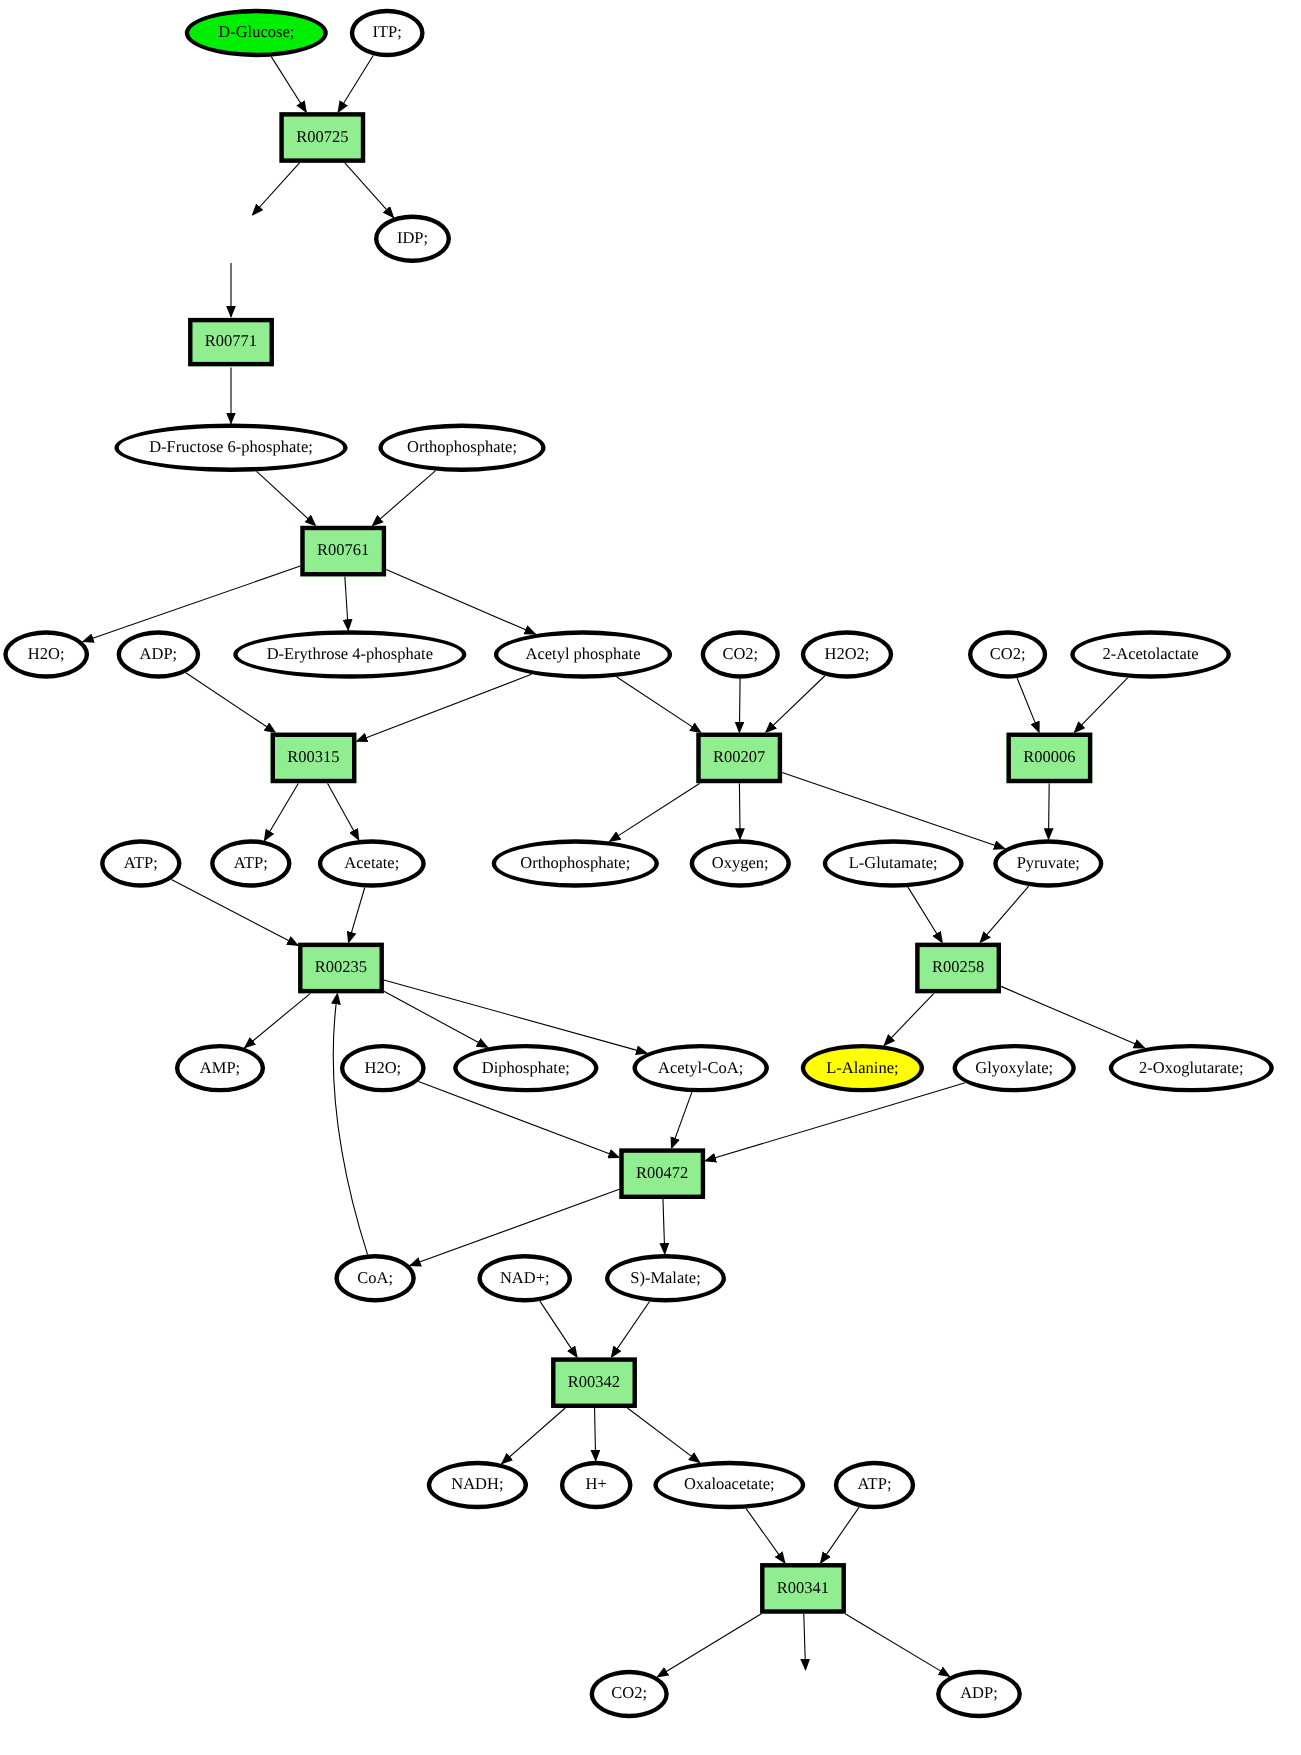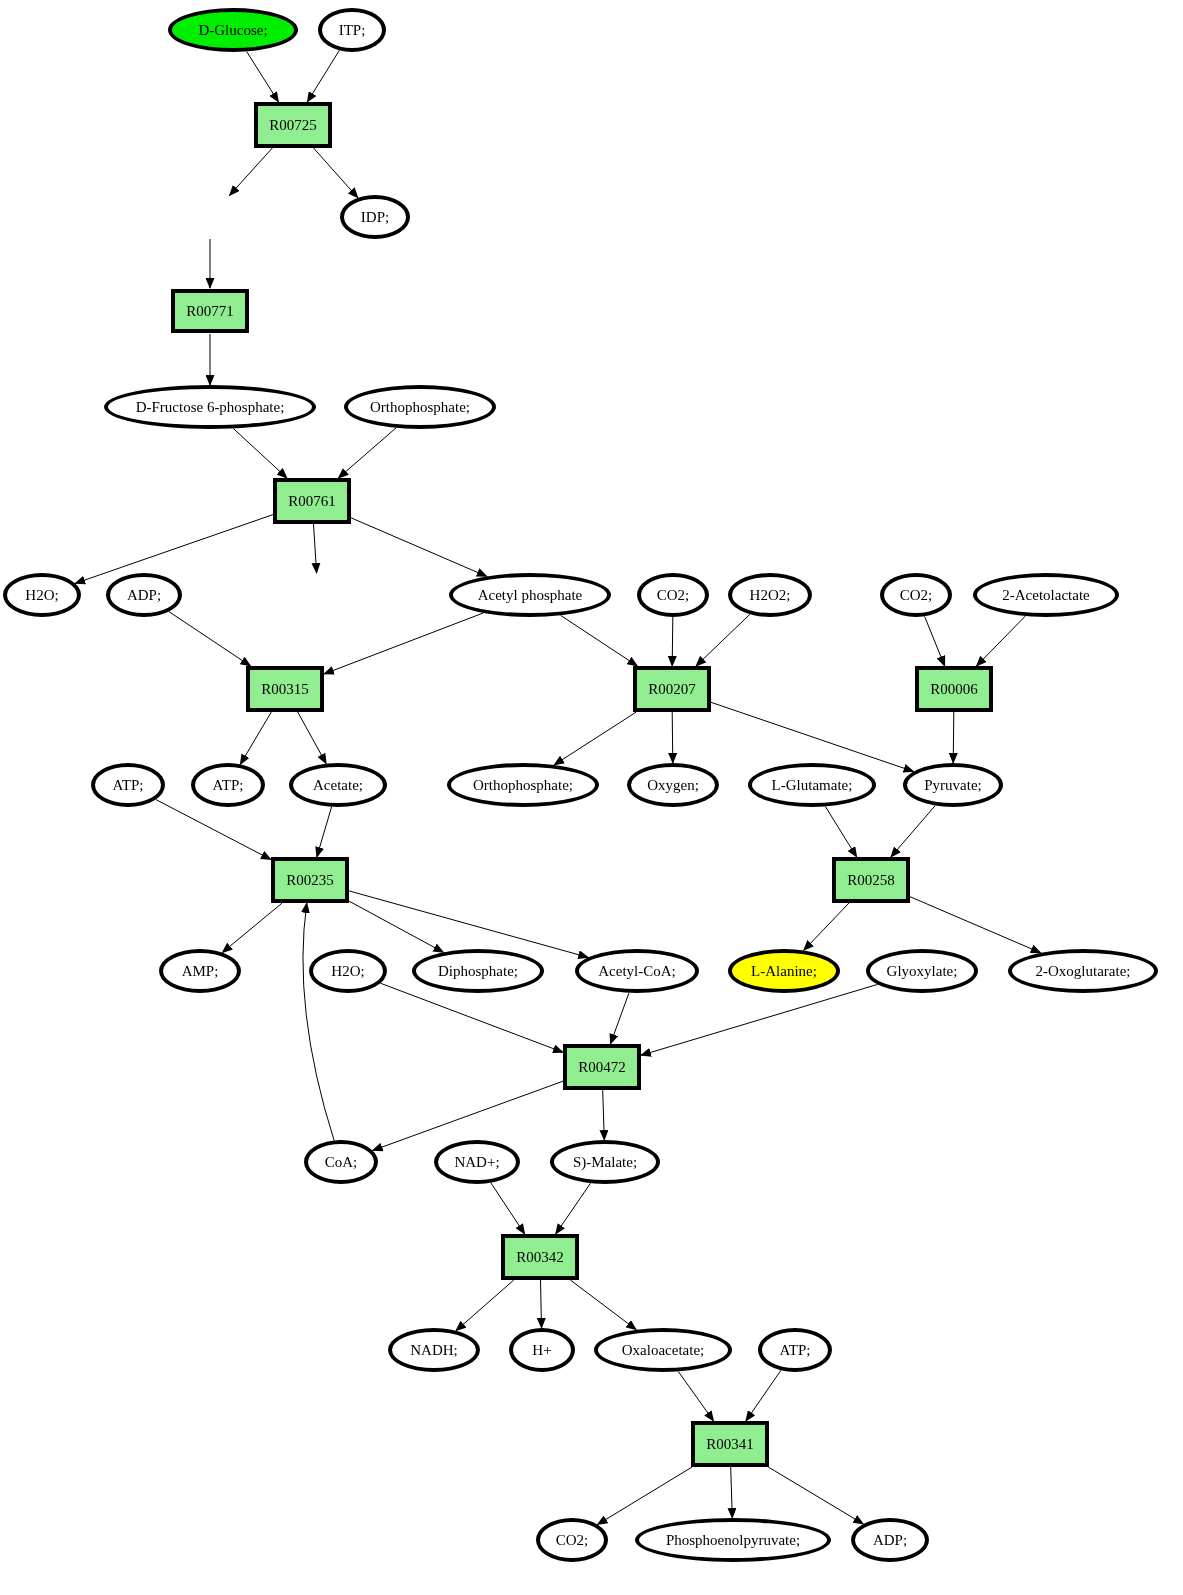--- a/index.html
+++ b/index.html
@@ -102,20 +102,21 @@
       <div class="node ellipse" style="left: 233px; top: 30px; width: 130px; height: 44px; background: rgb(0, 238, 0);">D-Glucose;</div>
       <div class="node ellipse" style="left: 352px; top: 30px; width: 68px; height: 44px; background: rgb(255, 255, 255);">ITP;</div>
       <div class="node box" style="left: 293px; top: 125px; width: 78px; height: 46px; background: rgb(144, 238, 144);">R00725</div>
       <div class="node ellipse" style="left: 375px; top: 217px; width: 70px; height: 44px; background: rgb(255, 255, 255);">IDP;</div>
       <div class="node box" style="left: 210px; top: 311px; width: 78px; height: 44px; background: rgb(144, 238, 144);">R00771</div>
       <div class="node ellipse" style="left: 210px; top: 407px; width: 212px; height: 44px; background: rgb(255, 255, 255);">D-Fructose 6-phosphate;</div>
       <div class="node ellipse" style="left: 420px; top: 407px; width: 152px; height: 44px; background: rgb(255, 255, 255);">Orthophosphate;</div>
       <div class="node box" style="left: 312px; top: 501px; width: 78px; height: 46px; background: rgb(144, 238, 144);">R00761</div>
       <div class="node ellipse" style="left: 42px; top: 595px; width: 78px; height: 44px; background: rgb(255, 255, 255);">H2O;</div>
       <div class="node ellipse" style="left: 144px; top: 595px; width: 76px; height: 44px; background: rgb(255, 255, 255);">ADP;</div>
+      <div class="node ellipse" style="left: 318px; top: 595px; width: 212px; height: 44px; background: rgb(255, 255, 255);">D-Erythrose 4-phosphate</div>
       <div class="node ellipse" style="left: 530px; top: 595px; width: 162px; height: 44px; background: rgb(255, 255, 255);">Acetyl phosphate</div>
       <div class="node ellipse" style="left: 673px; top: 595px; width: 72px; height: 44px; background: rgb(255, 255, 255);">CO2;</div>
       <div class="node ellipse" style="left: 770px; top: 595px; width: 84px; height: 44px; background: rgb(255, 255, 255);">H2O2;</div>
       <div class="node ellipse" style="left: 916px; top: 595px; width: 72px; height: 44px; background: rgb(255, 255, 255);">CO2;</div>
       <div class="node ellipse" style="left: 1046px; top: 595px; width: 146px; height: 44px; background: rgb(255, 255, 255);">2-Acetolactate</div>
       <div class="node box" style="left: 285px; top: 689px; width: 78px; height: 46px; background: rgb(144, 238, 144);">R00315</div>
       <div class="node box" style="left: 672px; top: 689px; width: 78px; height: 46px; background: rgb(144, 238, 144);">R00207</div>
       <div class="node box" style="left: 954px; top: 689px; width: 78px; height: 46px; background: rgb(144, 238, 144);">R00006</div>
       <div class="node ellipse" style="left: 128px; top: 785px; width: 74px; height: 44px; background: rgb(255, 255, 255);">ATP;</div>
       <div class="node ellipse" style="left: 228px; top: 785px; width: 74px; height: 44px; background: rgb(255, 255, 255);">ATP;</div>
@@ -137,16 +138,15 @@
       <div class="node ellipse" style="left: 341px; top: 1162px; width: 74px; height: 44px; background: rgb(255, 255, 255);">CoA;</div>
       <div class="node ellipse" style="left: 477px; top: 1162px; width: 86px; height: 44px; background: rgb(255, 255, 255);">NAD+;</div>
       <div class="node ellipse" style="left: 605px; top: 1162px; width: 110px; height: 44px; background: rgb(255, 255, 255);">S)-Malate;</div>
       <div class="node box" style="left: 540px; top: 1257px; width: 78px; height: 46px; background: rgb(144, 238, 144);">R00342</div>
       <div class="node ellipse" style="left: 434px; top: 1350px; width: 92px; height: 44px; background: rgb(255, 255, 255);">NADH;</div>
       <div class="node ellipse" style="left: 542px; top: 1350px; width: 66px; height: 44px; background: rgb(255, 255, 255);">H+</div>
       <div class="node ellipse" style="left: 663px; top: 1350px; width: 138px; height: 44px; background: rgb(255, 255, 255);">Oxaloacetate;</div>
       <div class="node ellipse" style="left: 795px; top: 1350px; width: 74px; height: 44px; background: rgb(255, 255, 255);">ATP;</div>
       <div class="node box" style="left: 730px; top: 1444px; width: 78px; height: 46px; background: rgb(144, 238, 144);">R00341</div>
       <div class="node ellipse" style="left: 572px; top: 1540px; width: 72px; height: 44px; background: rgb(255, 255, 255);">CO2;</div>
-      <div class="node ellipse" style="left: 733px; top: 1540px; width: 196px; height: 44px; background: rgb(255, 255, 255);">Phosphoenolpyruvate;</div>
       <div class="node ellipse" style="left: 890px; top: 1540px; width: 78px; height: 44px; background: rgb(255, 255, 255);">ADP;</div>
     </div>
 </div>
 
 </body></html>

